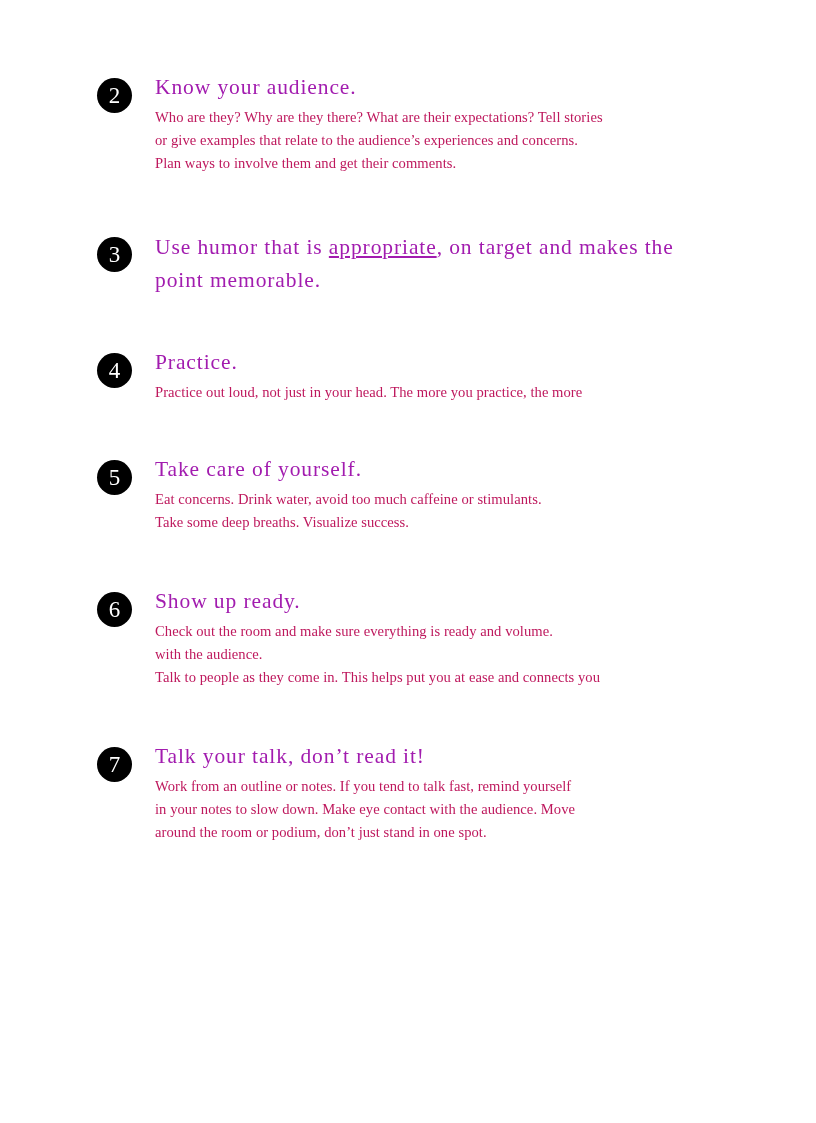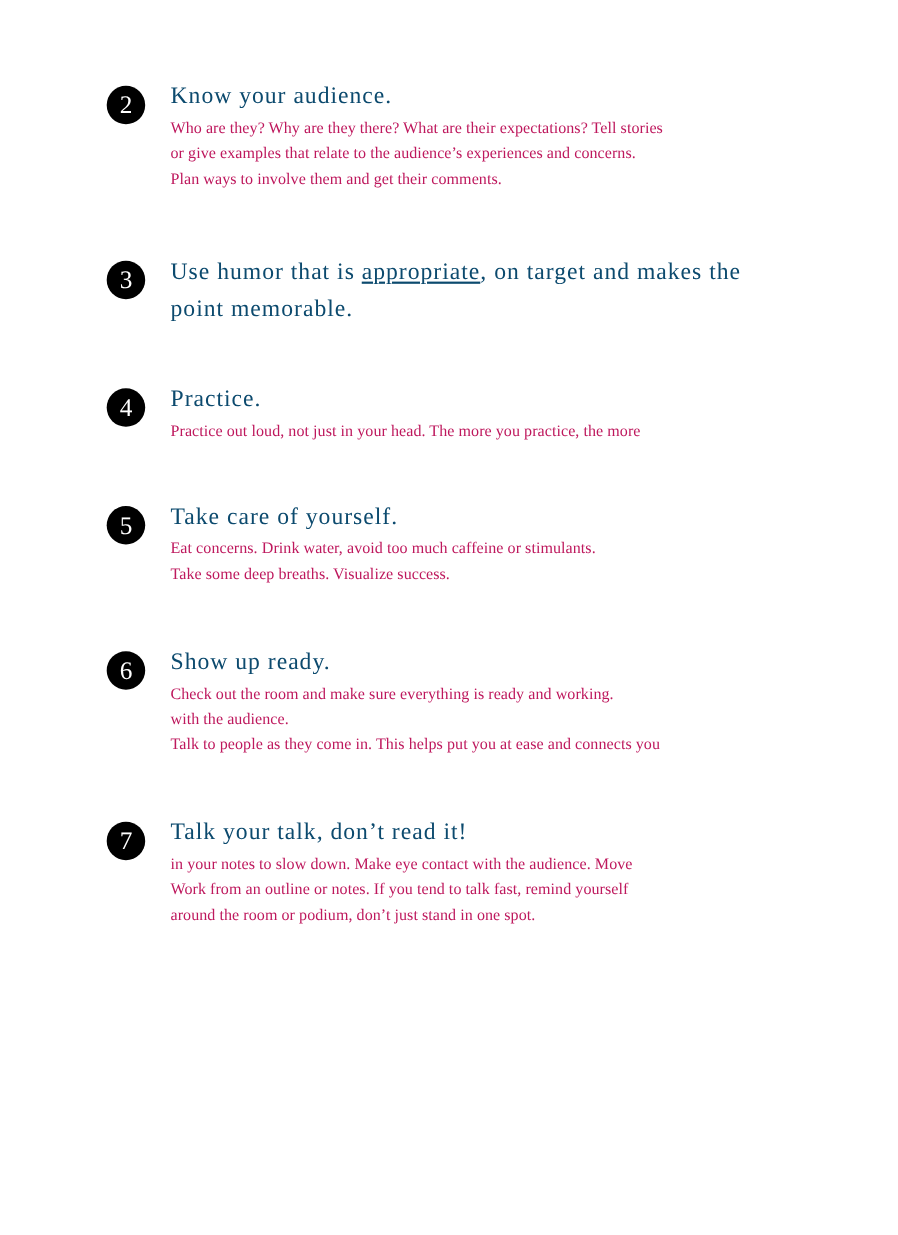--- a/index.html
+++ b/index.html
@@ -64,21 +64,21 @@
     user-select: none;
   }
 
   .tip-heading {
     font-family: "Liberation Serif", "DejaVu Serif", serif;
     font-size: 21.5px;
     line-height: 31px;
     letter-spacing: 0.9px;
     margin: 0 0 3px 0;
     font-weight: normal;
-    color: #0c4a6e;
+    color: #a21caf;
   }
 
   .tip-heading.tall {
     line-height: 33px;
     margin-bottom: 0;
   }
 
   .tip-heading .underlined {
     text-decoration: underline;
     text-underline-offset: 2px;
@@ -135,30 +135,30 @@
       <div class="tip-body">
         <span class="line">Eat concerns. Drink water, avoid too much caffeine or stimulants.</span>
         <span class="line">Take some deep breaths. Visualize success.</span>
       </div>
     </div>
 
     <div class="tip-item gap-5">
       <div class="tip-badge">6</div>
       <div class="tip-heading">Show up ready.</div>
       <div class="tip-body">
-        <span class="line">Check out the room and make sure everything is ready and working.</span>
+        <span class="line">Check out the room and make sure everything is ready and volume.</span>
         <span class="line">with the audience.</span>
         <span class="line">Talk to people as they come in. This helps put you at ease and connects you</span>
       </div>
     </div>
 
     <div class="tip-item gap-6">
       <div class="tip-badge">7</div>
       <div class="tip-heading">Talk your talk, don’t read it!</div>
       <div class="tip-body">
+        <span class="line">Work from an outline or notes. If you tend to talk fast, remind yourself</span>
         <span class="line">in your notes to slow down. Make eye contact with the audience. Move</span>
-        <span class="line">Work from an outline or notes. If you tend to talk fast, remind yourself</span>
         <span class="line">around the room or podium, don’t just stand in one spot.</span>
       </div>
     </div>
 
   </div>
 </div>
 
 </body></html>

